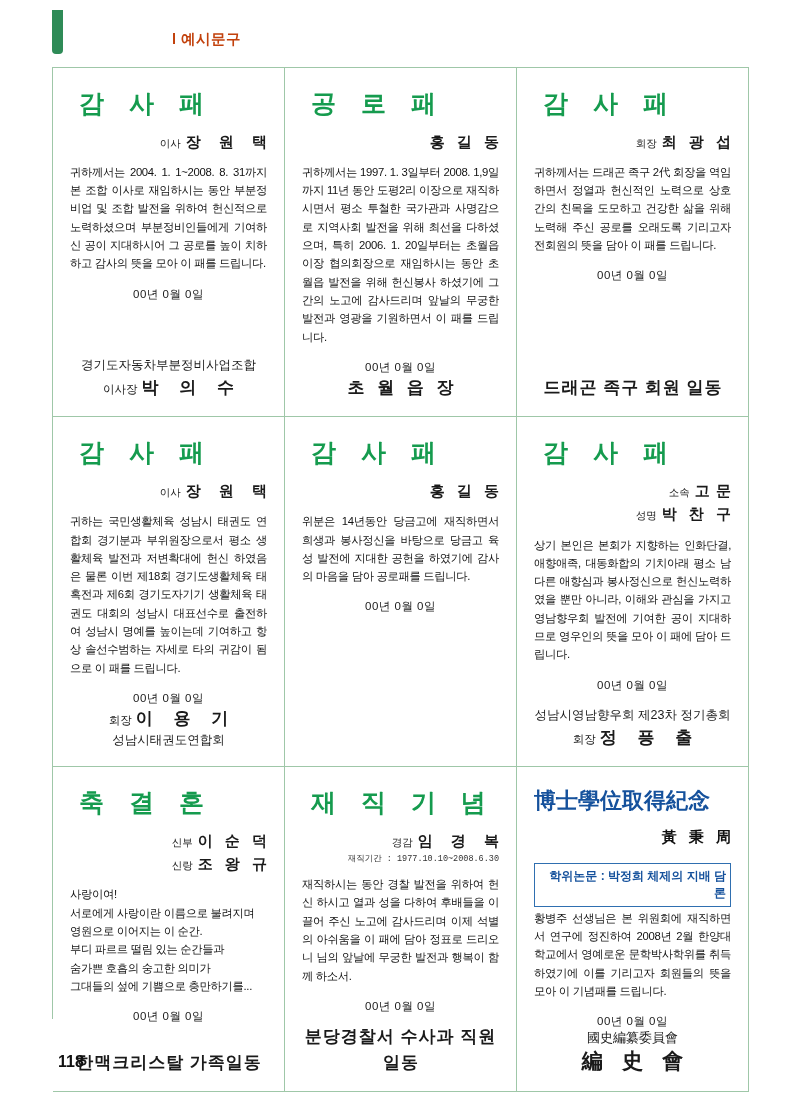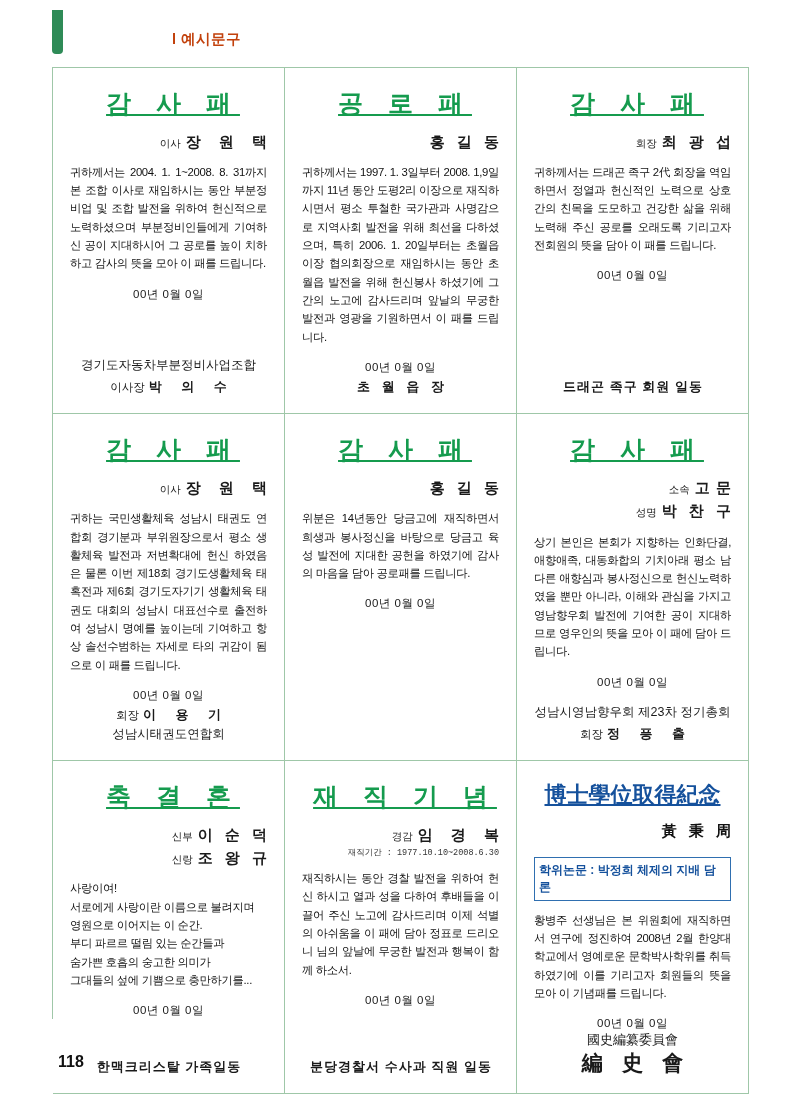--- a/index.html
+++ b/index.html
@@ -62,29 +62,28 @@
     border-right: 1px solid #9fc7a8;
     border-bottom: 1px solid #9fc7a8;
     box-sizing: border-box;
     padding: 16px 17px 12px 17px;
     position: relative;
     display: flex;
     flex-direction: column;
   }
 
   .cell-title {
-    text-align: center;
+    text-align: left;
     color: #159b4e;
     font-weight: bold;
     font-size: 25px;
     letter-spacing: 9px;
     text-indent: 9px;
     margin: 6px 0 12px 0;
     line-height: 1.1;
-    text-decoration: underline;
   }
   .cell-title.hanja {
     letter-spacing: 0px;
     text-indent: 0px;
     font-size: 22px;
     font-family: "DejaVu Sans", sans-serif;
   }
 
   .recipient-block {
     margin-bottom: 10px;
@@ -153,42 +152,42 @@
   .footer-line.big {
     font-size: 15px;
     font-weight: bold;
   }
   .footer-line .role {
     font-size: 11.5px;
     font-weight: normal;
     margin-right: 4px;
   }
   .footer-line .bigname {
-    font-size: 13px;
+    font-size: 17px;
     font-weight: bold;
     letter-spacing: 8px;
     margin-right: -8px;
   }
   .footer-line .bigname.sp2 {
     letter-spacing: 4px;
     margin-right: -4px;
   }
   .footer-line .bigname.sp0 {
     letter-spacing: 1px;
     margin-right: -1px;
   }
 
   .thesis-box {
     border: 1px solid #2f6fb0;
     color: #15519c;
     font-size: 12px;
     font-weight: bold;
-    text-align: left;
+    text-align: right;
     padding: 4px 4px;
-    margin: 4px 0 10px 0;
+    margin: 4px 0 2px 0;
   }
   .cell.blue .cell-title {
     color: #15519c;
   }
   .cell.blue .recipient-line .name,
   .cell.blue .footer-line {
     color: #111;
   }
 
   .hanja-footer {

